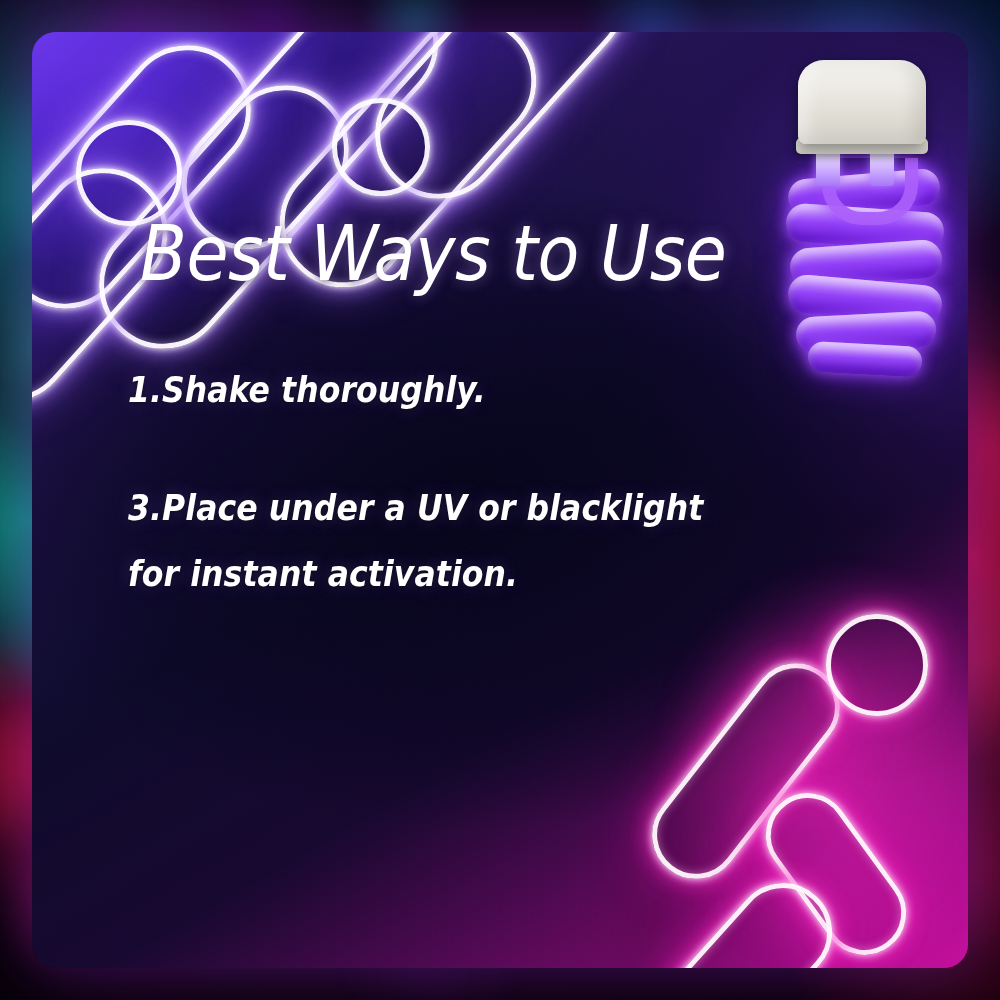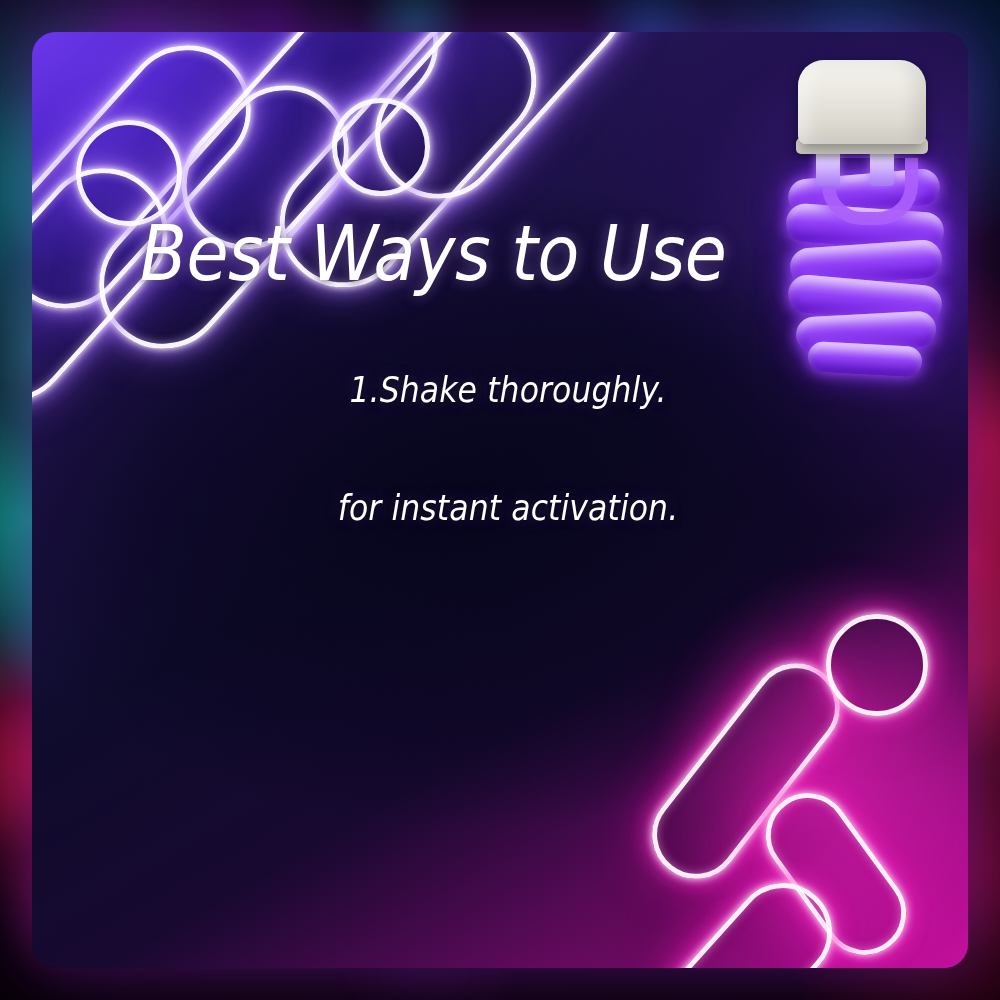--- a/index.html
+++ b/index.html
@@ -95,24 +95,24 @@
   
   #title{position:absolute;left:108px;top:126px;
     font-size:76px;font-weight:500;font-style:italic;color:#fff;letter-spacing:-.5px;
     font-family:"DejaVu Sans Condensed","Liberation Sans",sans-serif;
     text-shadow:0 0 14px rgba(180,140,255,.55),0 2px 10px rgba(0,0,0,.5);
     white-space:nowrap;}
 
   #steps{position:absolute;left:96px;top:325px;width:760px;}
   .step{margin:0 0 52px 0;}
   .step:last-child{margin-bottom:0;}
-  .line{font-size:35px;font-style:italic;font-weight:400;color:#fff;
+  .line{font-size:35px;font-style:italic;font-weight:700;color:#fff;
     font-family:"DejaVu Sans Condensed","Liberation Sans",sans-serif;
     line-height:66px;letter-spacing:.1px;white-space:nowrap;
-    text-shadow:0 1px 7px rgba(0,0,0,.6),0 0 16px rgba(170,130,255,.30);text-align:center;}
+    text-shadow:0 1px 7px rgba(0,0,0,.6),0 0 16px rgba(170,130,255,.30);}
 </style>
 </head>
 <body>
 
 <div id="stage">
 
   <div class="bg-base"></div>
   <div class="streaks" id="streaks">
       <div class="streak" style="left: -30px; top: 40px; width: 170px; height: 300px; transform: rotate(-18deg); opacity: 0.85; background: radial-gradient(50% 50%, rgb(19, 216, 200), rgba(0, 0, 0, 0) 72%);"></div>
       <div class="streak" style="left: -50px; top: 210px; width: 200px; height: 260px; transform: rotate(12deg); opacity: 0.8; background: radial-gradient(50% 50%, rgb(15, 224, 176), rgba(0, 0, 0, 0) 72%);"></div>
@@ -176,17 +176,18 @@
 
     <h1 id="title">Best Ways to Use</h1>
 
     <div id="steps">
         <div class="step">
           <div class="line">1.Shake thoroughly.</div>
         </div>
         <div class="step">
         </div>
         <div class="step">
+          <div class="line">3.Place under a UV or blacklight</div>
           <div class="line">for instant activation.</div>
         </div>
       </div>
   </div>
 </div>
 
 </body></html>

